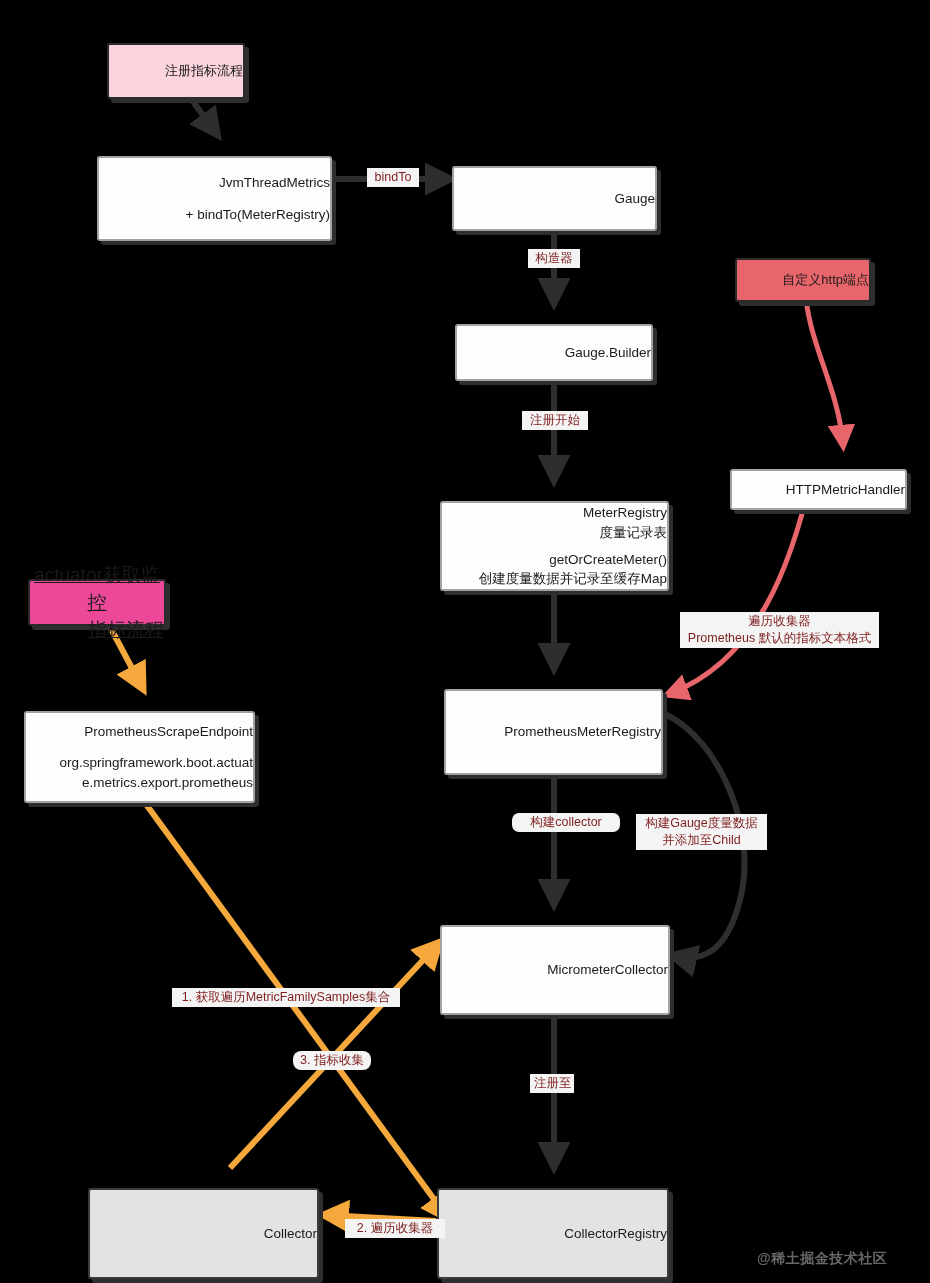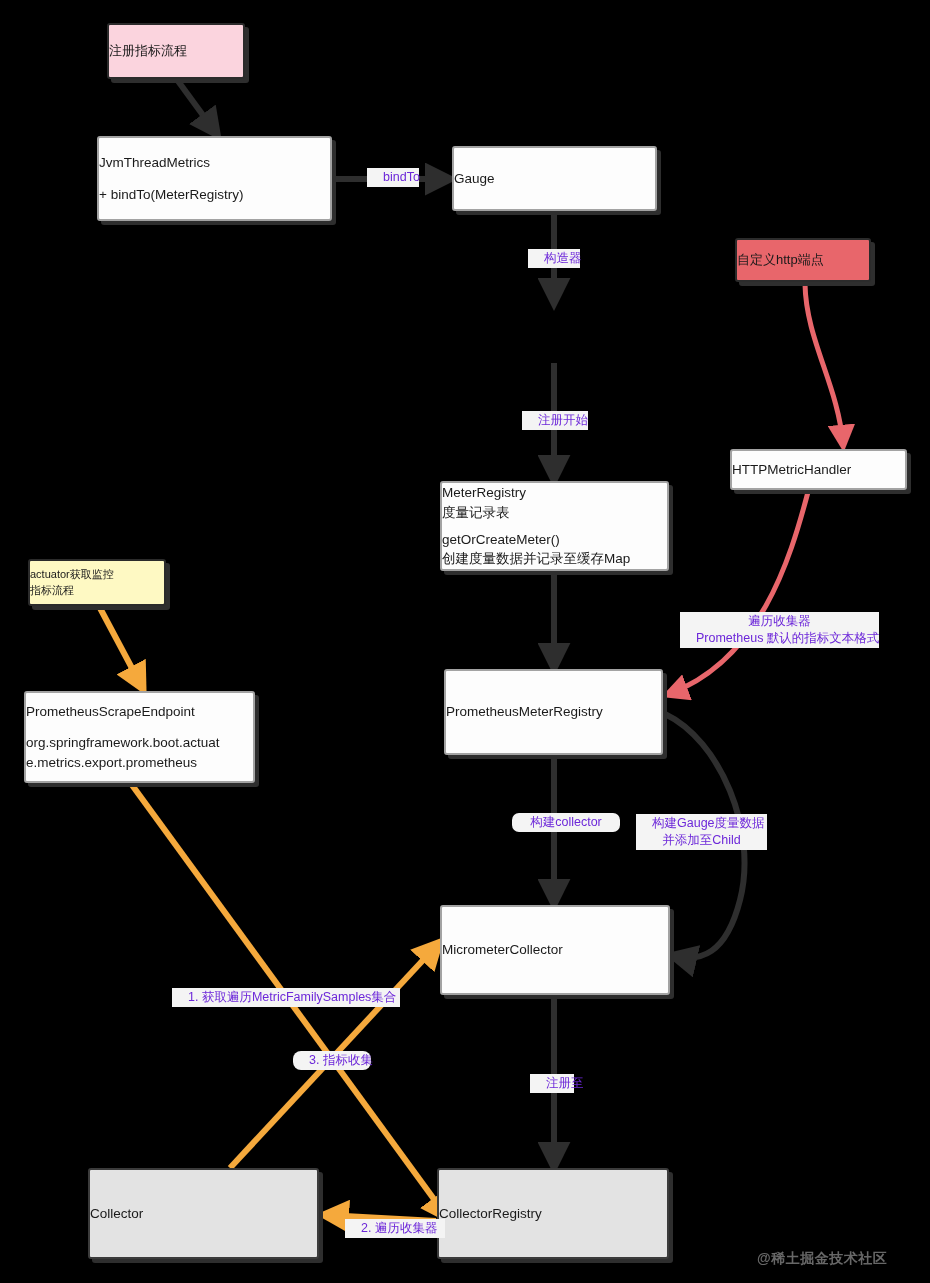--- a/index.html
+++ b/index.html
@@ -26,41 +26,42 @@
   }
   .node {
     position: absolute;
     box-sizing: border-box;
     border: 2px solid #a3a3a3;
     border-radius: 3px;
     background: #fdfdfd;
     color: #1a1a1a;
     display: flex;
     flex-direction: column;
-    align-items: flex-start;
+    align-items: flex-end;
     justify-content: center;
     text-align: center;
     font-size: 13.5px;
     line-height: 1.45;
     box-shadow: 4px 4px 0 0 #2e2e2e;
     z-index: 3;
+    margin-top: 20px;
   }
   .node .line { display:block; white-space: pre-wrap; }
   .node.pink   { background: #fbd4de; border-color: #2b2b2b; font-size: 13px; }
   .node.salmon { background: #e8666b; border-color: #2b2b2b; font-size: 13px; }
-  .node.orange { background: #fef9c3; border-color: #2b2b2b; font-size: 11px; }
+  .node.orange { background: #ec4899; border-color: #2b2b2b; font-size: 19px; text-decoration: underline; }
   .node.grey   { background: #e3e3e3; border-color: #3b3b3b; }
 
   .edge-label {
     position: absolute;
     background: #f4f4f4;
-    color: #6d28d9;
+    color: #7f1d1d;
     font-size: 12.5px;
     line-height: 1.35;
-    padding: 1px 16px;
+    padding: 1px 4px;
     text-align: center;
     white-space: pre;
     z-index: 5;
     box-sizing: border-box;
   }
   .watermark {
     position: absolute;
     color: #8a8a8a;
     font-size: 14px;
     opacity: 0.75;
@@ -122,20 +123,23 @@
   <div class="node" style="left:97px; top:136px; width:235px; height:85px;">
     <span class="line">JvmThreadMetrics</span>
     <span class="gap" style="height:12px;"></span>
     <span class="line">+ bindTo(MeterRegistry)</span>
   </div>
 
   <div class="node" style="left:452px; top:146px; width:205px; height:65px;">
     <span class="line">Gauge</span>
   </div>
 
+  <div class="node" style="left:455px; top:304px; width:198px; height:57px;">
+    <span class="line">Gauge.Builder</span>
+  </div>
 
   <div class="node" style="left:440px; top:481px; width:229px; height:90px;">
     <span class="line">MeterRegistry</span>
     <span class="line">度量记录表</span>
     <span class="gap" style="height:10px;"></span>
     <span class="line">getOrCreateMeter()</span>
     <span class="line">创建度量数据并记录至缓存Map</span>
   </div>
 
   <div class="node" style="left:730px; top:449px; width:177px; height:41px;">

